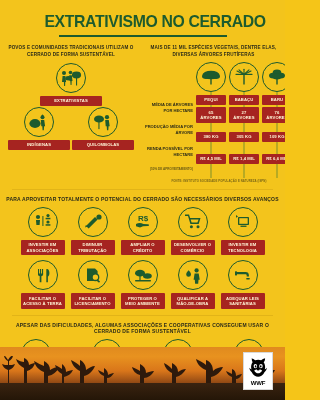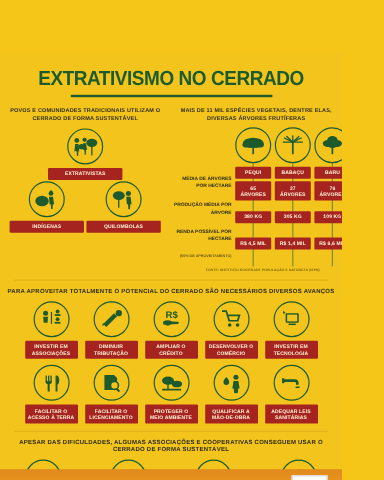--- a/index.html
+++ b/index.html
@@ -6,21 +6,21 @@
   body {
     width: 285px; height: 400px;
     background: #f5c518;
     font-family: "Liberation Sans", sans-serif;
     overflow: hidden;
     position: relative;
   }
   .page { width: 285px; height: 400px; position: relative; background: #f3c41c; }
 
   
-  .title-wrap { padding: 12px 10px 0; text-align: center; margin-top: 44px; }
+  .title-wrap { padding: 12px 10px 0; text-align: right; }
   .title {
     font-size: 17px; font-weight: bold; color: #1d5b2e;
     letter-spacing: -0.4px; transform: scaleX(0.93);
     font-family: "Liberation Sans", sans-serif;
   }
   .title-rule { width: 168px; height: 1.5px; background: #1d5b2e; margin: 3px auto 0; }
 
   
   .hdr-row { display: flex; margin-top: 7px; }
   .hdr-col { flex: 1; text-align: center; padding: 0 5px; }

